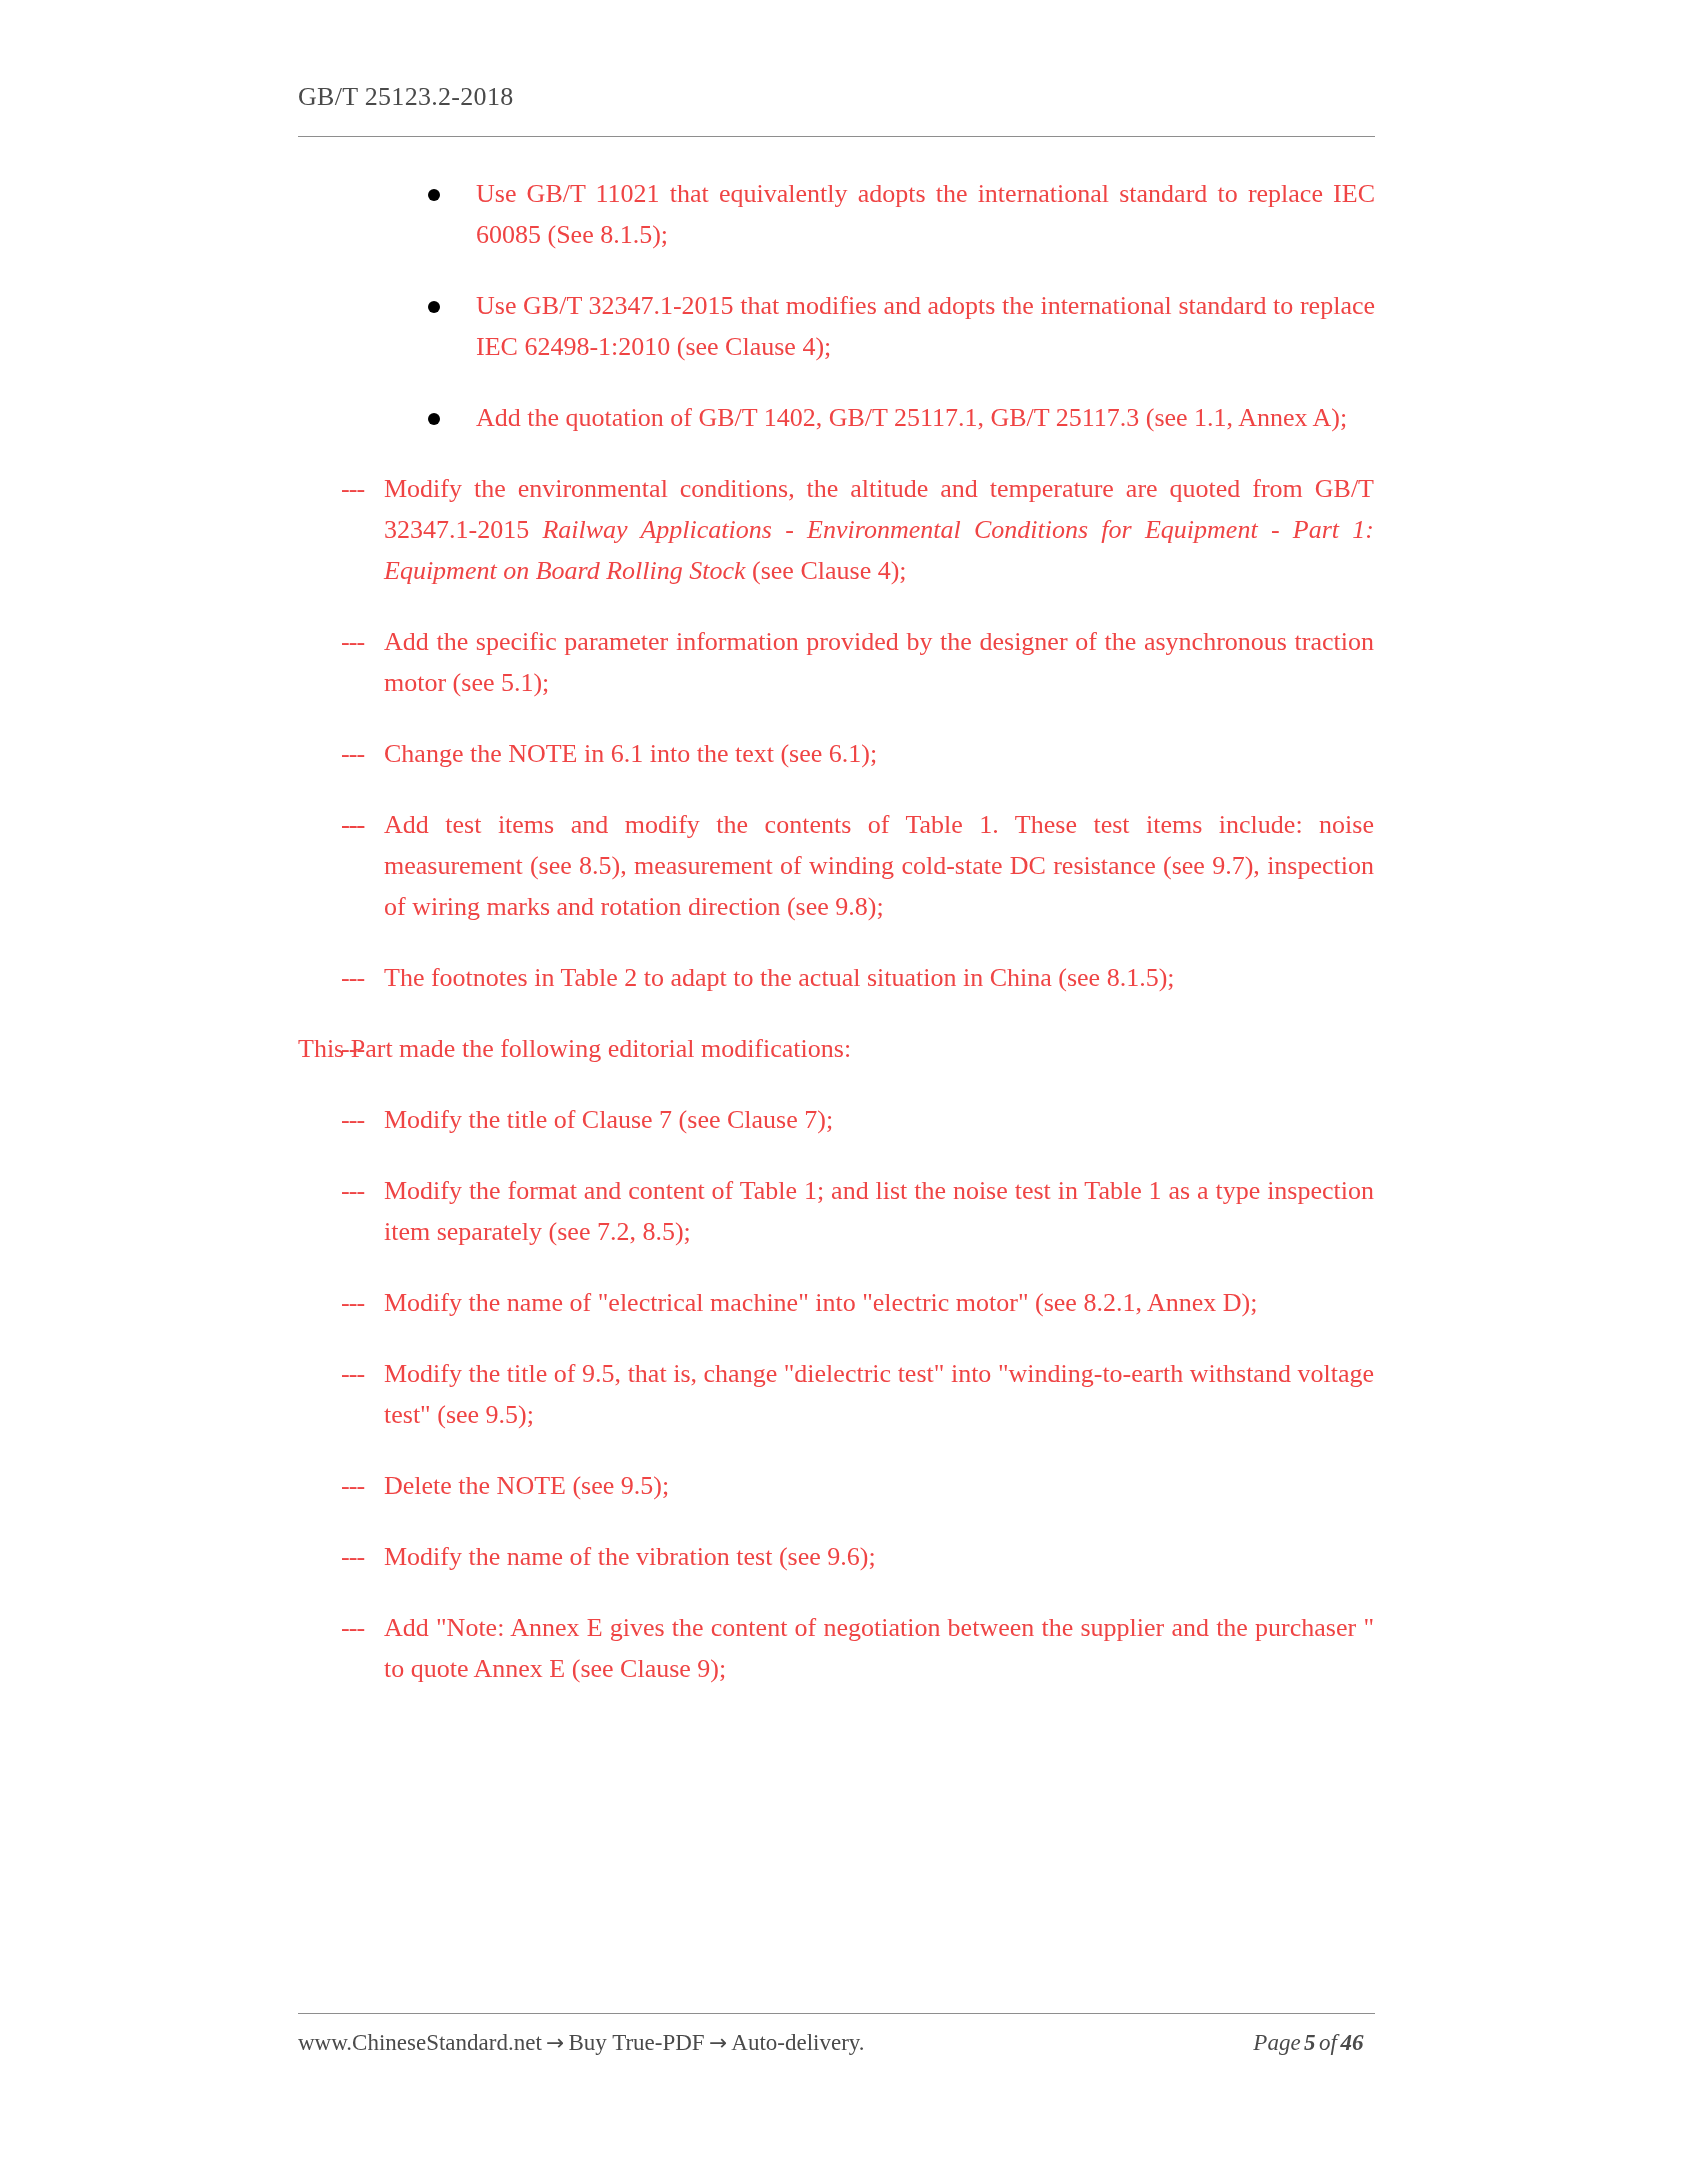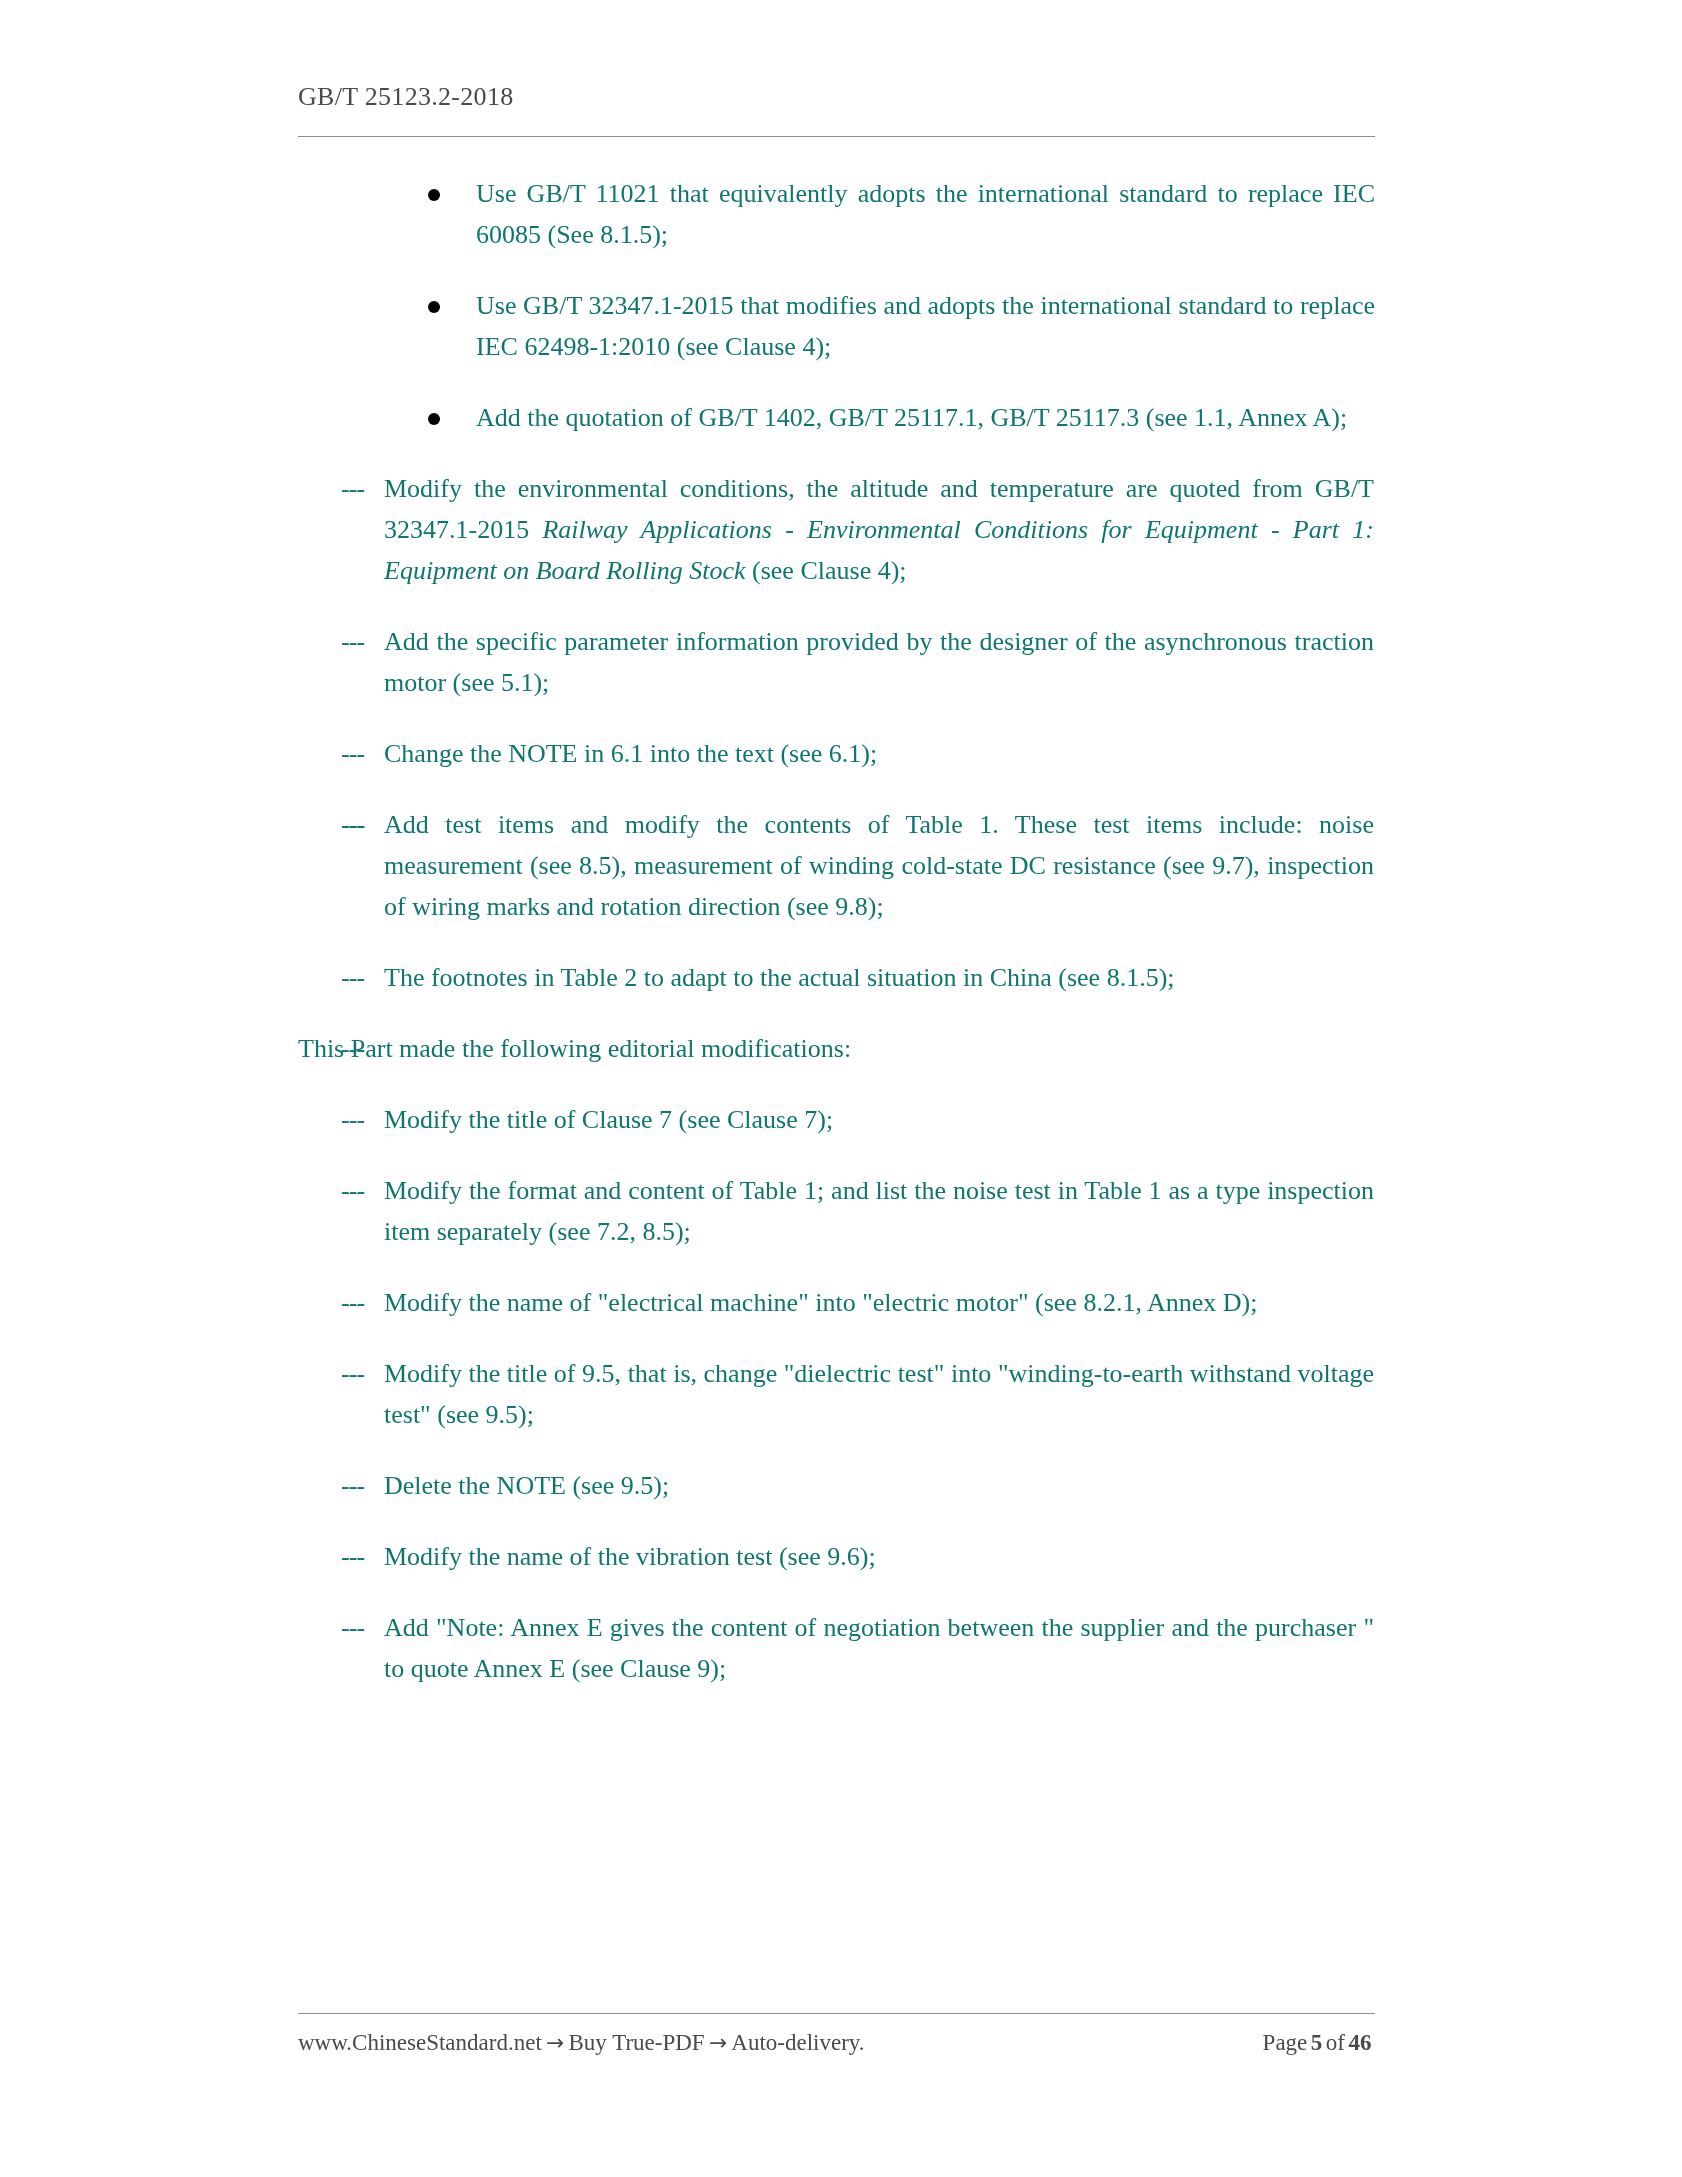--- a/index.html
+++ b/index.html
@@ -55,21 +55,21 @@
     width: 1077px;
   }
 
   
   .para {
     font-size: 26px;
     line-height: 41px;
     text-align: justify;
     text-justify: inter-word;
     margin: 0 0 29px 0;
-    color: #0f766e;
+    color: #ef4444;
   }
   .para:last-child { margin-bottom: 0; }
 
   
   .bullet-item {
     position: relative;
     margin-left: 130px;
     width: 947px;
     padding-left: 48px;
     box-sizing: border-box;
@@ -138,23 +138,24 @@
   .footer-url {
     color: #4a4a4a;
   }
   .footer-arrow {
     font-family: "DejaVu Sans", sans-serif;
     font-size: 21.6px;
     padding: 0 4.3px;
   }
   .footer-right {
     position: absolute;
-    right: 0;
+    right: 8px;
     top: 0;
     white-space: nowrap;
+    font-style: italic;
   }
   .footer-right .num {
     font-weight: bold;
     padding: 0 3.5px;
   }
 </style>
 </head>
 <body>
 
 <div class="page">

